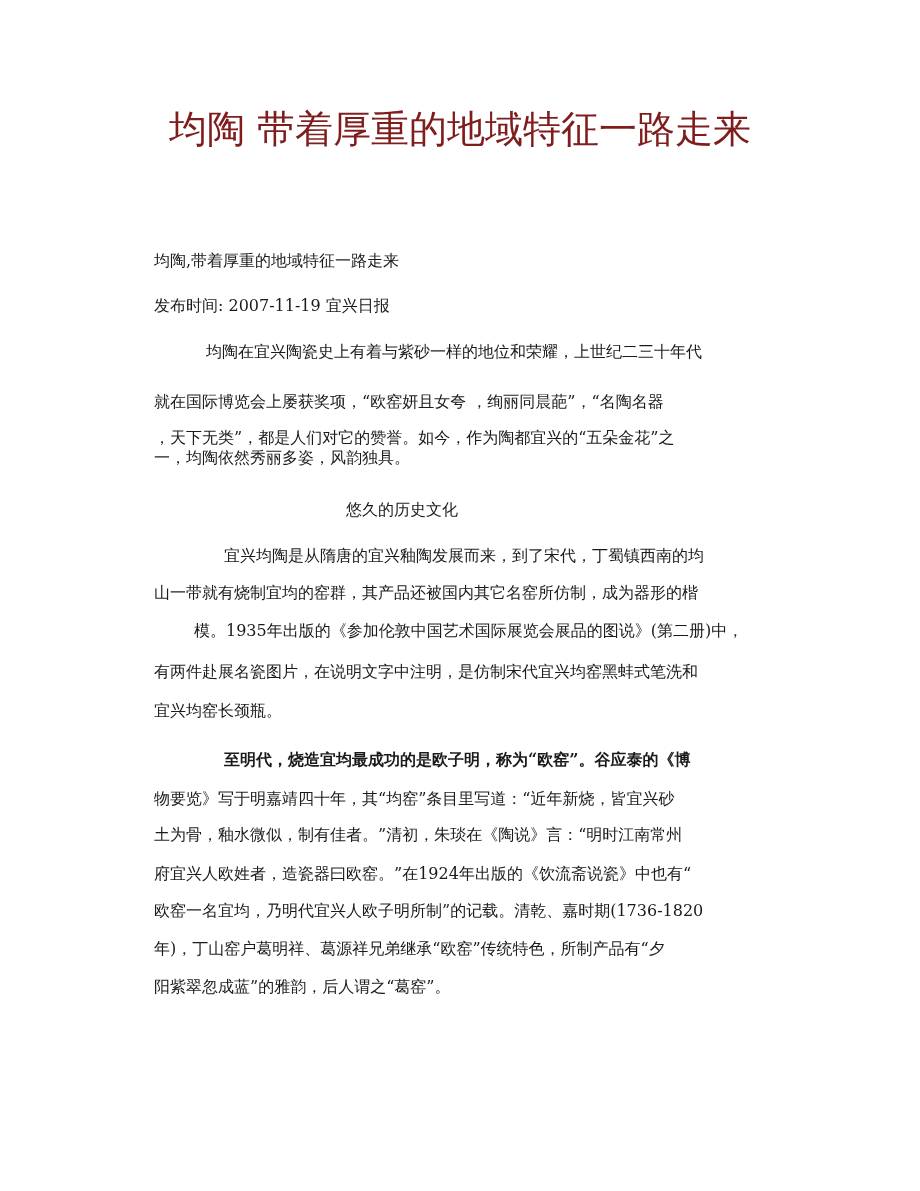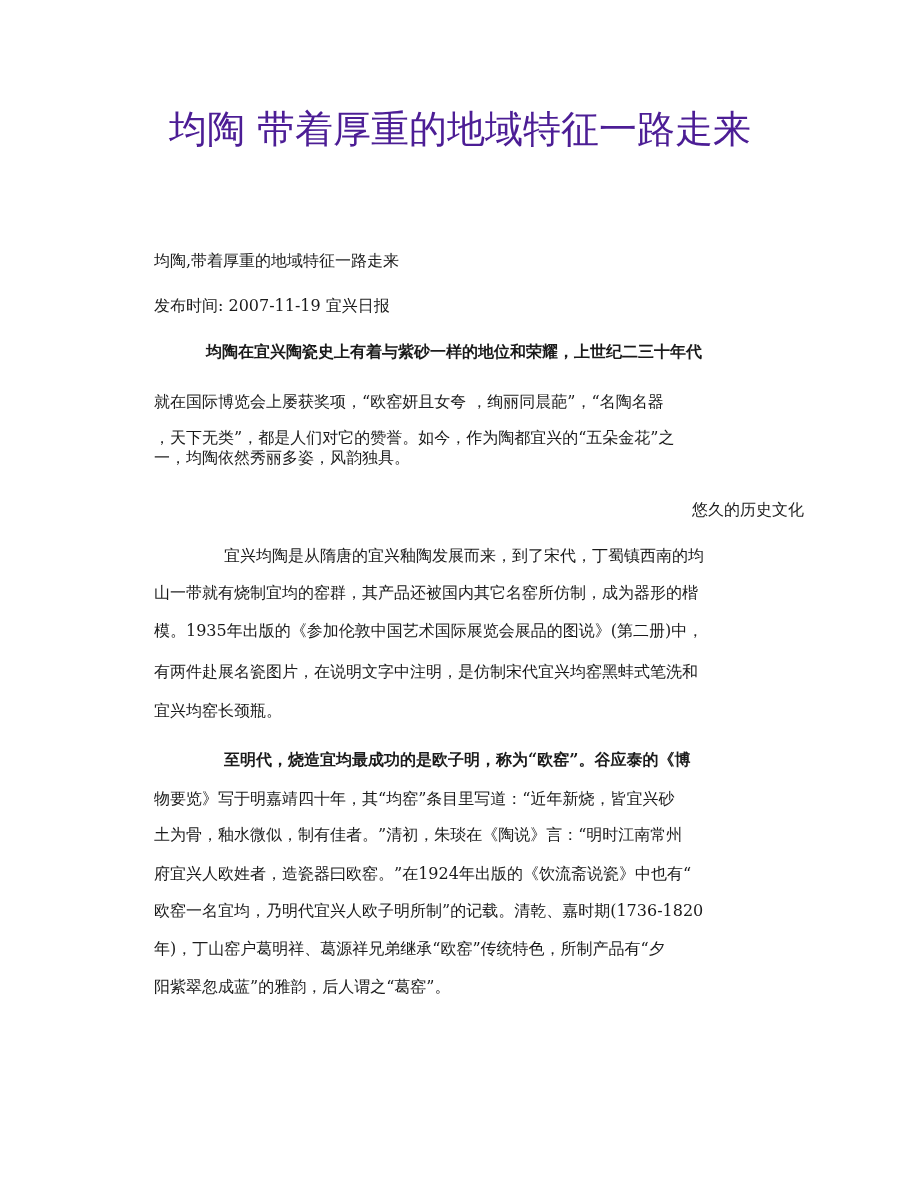--- a/index.html
+++ b/index.html
@@ -1,45 +1,45 @@
 <!DOCTYPE html>
 <html><head>
 <meta charset="utf-8">
 <style>
   html, body { margin: 0; padding: 0; background: #ffffff; }
   body { width: 920px; height: 1191px; position: relative; overflow: hidden;
          font-family: "DejaVu Serif", "Liberation Serif", serif; color: #111; }
   .title { position: absolute; left: 0; width: 920px; top: 104px; text-align: center;
            font-family: "DejaVu Sans", "Liberation Sans", sans-serif; font-size: 38px;
-           font-weight: normal; letter-spacing: 0px; color: #4c1d95; margin: 0; }
+           font-weight: normal; letter-spacing: 0px; color: #7f1d1d; margin: 0; }
   .line { position: absolute; left: 154px; font-size: 16px; line-height: 20px;
           white-space: nowrap; color: #1a1a1a; }
-  .center { left: 0; width: 804px; text-align: right; }
+  .center { left: 0; width: 804px; text-align: center; }
 </style>
 </head>
 <body>
 
 <h1 class="title">均陶 带着厚重的地域特征一路走来</h1>
 
 <div class="line" style="top:251px;">均陶,带着厚重的地域特征一路走来</div>
 <div class="line" style="top:296px;">发布时间: 2007-11-19   宜兴日报</div>
 
 <div>
-  <div class="line" style="top:342px; left:206px;font-weight:bold;">均陶在宜兴陶瓷史上有着与紫砂一样的地位和荣耀，上世纪二三十年代</div>
+  <div class="line" style="top:342px; left:206px;">均陶在宜兴陶瓷史上有着与紫砂一样的地位和荣耀，上世纪二三十年代</div>
   <div class="line" style="top:392px;">就在国际博览会上屡获奖项，“欧窑妍且女夸 ，绚丽同晨葩”，“名陶名器</div>
   <div class="line" style="top:428px;">，天下无类”，都是人们对它的赞誉。如今，作为陶都宜兴的“五朵金花”之</div>
   <div class="line" style="top:448px;">一，均陶依然秀丽多姿，风韵独具。</div>
 </div>
 
 <div class="line center" style="top:500px;">悠久的历史文化</div>
 
 <div>
   <div class="line" style="top:546px; left:224px;">宜兴均陶是从隋唐的宜兴釉陶发展而来，到了宋代，丁蜀镇西南的均</div>
   <div class="line" style="top:583px;">山一带就有烧制宜均的窑群，其产品还被国内其它名窑所仿制，成为器形的楷</div>
-  <div class="line" style="top:621px;">模。1935年出版的《参加伦敦中国艺术国际展览会展品的图说》(第二册)中，</div>
+  <div class="line" style="top:621px;margin-left:40px;">模。1935年出版的《参加伦敦中国艺术国际展览会展品的图说》(第二册)中，</div>
   <div class="line" style="top:662px;">有两件赴展名瓷图片，在说明文字中注明，是仿制宋代宜兴均窑黑蚌式笔洗和</div>
   <div class="line" style="top:701px;">宜兴均窑长颈瓶。</div>
 </div>
 
 <div>
   <div class="line" style="top:750px; left:224px;font-weight:bold;">至明代，烧造宜均最成功的是欧子明，称为“欧窑”。谷应泰的《博</div>
   <div class="line" style="top:789px;text-align:center;">物要览》写于明嘉靖四十年，其“均窑”条目里写道：“近年新烧，皆宜兴砂</div>
   <div class="line" style="top:825px;">土为骨，釉水微似，制有佳者。”清初，朱琰在《陶说》言：“明时江南常州</div>
   <div class="line" style="top:864px;">府宜兴人欧姓者，造瓷器曰欧窑。”在1924年出版的《饮流斋说瓷》中也有“</div>
   <div class="line" style="top:901px;">欧窑一名宜均，乃明代宜兴人欧子明所制”的记载。清乾、嘉时期(1736-1820</div>

